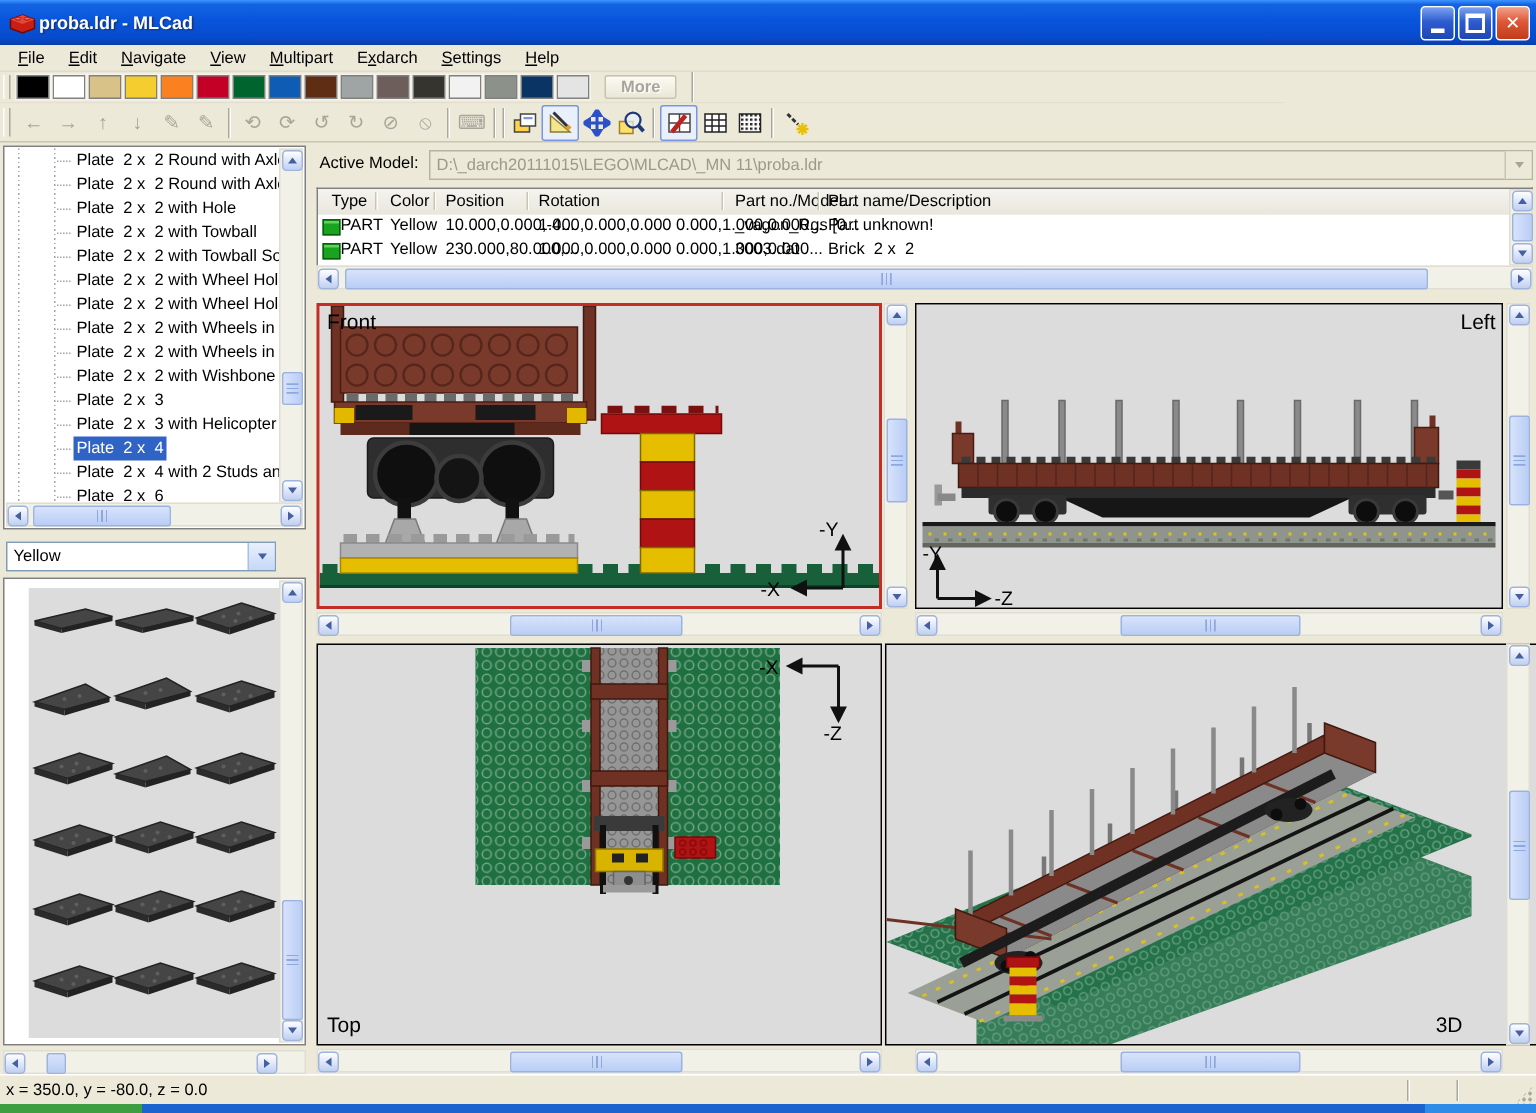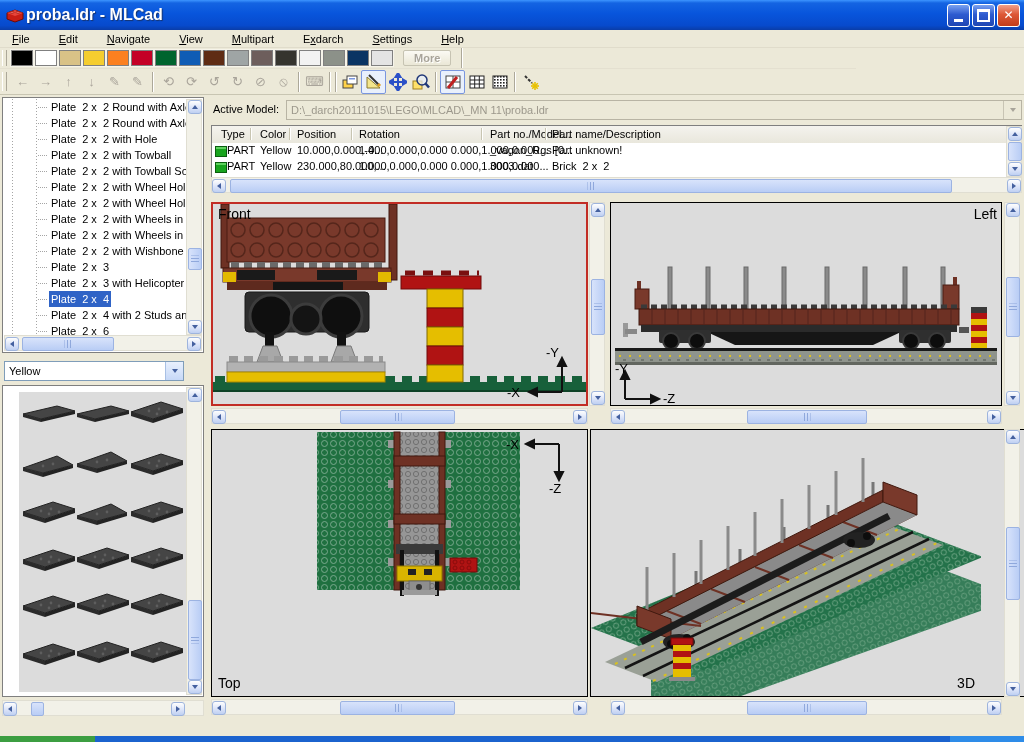--- a/index.html
+++ b/index.html
@@ -3,29 +3,29 @@
 <meta charset="utf-8">
 <style>
   html,body{margin:0;padding:0;background:#555;}
   #app{position:relative;width:1024px;height:742px;background:#ECE9D8;overflow:hidden;
        font-family:"Liberation Sans","DejaVu Sans",sans-serif;font-size:11px;color:#000;}
   .abs{position:absolute;box-sizing:border-box;}
   
   .titlebar{left:0;top:0;width:1024px;height:30px;
     background:linear-gradient(180deg,#3D95FF 0%,#1464E2 10%,#0855DC 45%,#074ACC 85%,#0A3DA8 100%);
     display:flex;align-items:center;}
-  .title-text{color:#fff;font-size:16px;font-weight:bold;margin-left:6px;text-shadow:1px 1px 1px #16336E;}
+  .title-text{color:#fff;font-size:12px;font-weight:bold;margin-left:6px;text-shadow:1px 1px 1px #16336E;}
   .tb-btn{width:21px;height:21px;border:1px solid #fff;border-radius:3px;margin-left:2px;
     background:linear-gradient(180deg,#7AA2F0,#2E5BD0 45%,#1E46B4);display:flex;align-items:center;justify-content:center;}
   .tb-close{background:linear-gradient(180deg,#F2A08A,#DD5837 45%,#C13C1B);}
   .glyph-min{width:9px;height:3px;background:#fff;margin-top:10px;}
   .glyph-max{width:9px;height:8px;border:2px solid #fff;border-top-width:3px;}
   .glyph-x{color:#fff;font-weight:bold;font-size:12px;line-height:1;}
   
-  .menubar{left:0;top:30px;width:1024px;height:18px;background:#ECE9D8;border-bottom:1px solid #E0DCCB;display:flex;align-items:center;padding-left:4px;gap:13px;}
+  .menubar{left:0;top:30px;width:1024px;height:18px;background:#ECE9D8;border-bottom:1px solid #E0DCCB;display:flex;align-items:center;padding-left:4px;}
   .menu-item{padding:1px 8px;}
   .toolbar{background:#ECE9D8;display:flex;align-items:center;}
   .tbar1{left:0;top:48px;width:856px;height:21px;border-bottom:1px solid #E4E0D0;}
   .tbar2{left:0;top:69px;width:1024px;height:26px;border-bottom:1px solid #C8C5B2;}
   .gripper{width:3px;height:78%;border-left:1px solid #fff;border-right:1px solid #ACA899;margin:0 4px 0 2px;}
   .swatch{width:20px;height:14px;border:1px solid #808080;outline:1px solid #F6F4EA;margin-right:2px;}
   .more-btn{margin-left:8px;padding:1px 10px;color:#A8A49A;border:1px solid #C6C3B2;border-radius:2px;
     background:linear-gradient(180deg,#FBFAF4,#EAE7D6);font-weight:bold;text-shadow:1px 1px 0 #fff;}
   .tsep{width:1px;height:20px;background:#ACA899;border-right:1px solid #fff;margin:0 3px;}
   .ibtn{width:23px;height:22px;display:flex;align-items:center;justify-content:center;font-size:13px;}
@@ -810,16 +810,22 @@
   <div class="abs sb" style="left:610px;top:699px;width:392px;height:16px;">
     <div class="sbtn" style="left:0;top:1px;">
         <span class="tri-left"></span>
       </div>
     <div class="sthumb h grip" style="left:136px;top:1px;width:120px;height:14px;"></div>
     <div class="sbtn" style="right:0;top:1px;">
         <span class="tri-right"></span>
       </div>
   </div>
 
+  <div class="abs statusbar">
+    <span style="margin-left:4px">x = 350.0, y = -80.0, z = 0.0</span>
+    <span class="ssep" style="left:938px"></span>
+    <span class="ssep" style="left:971px"></span>
+    <span class="grip-corner"></span>
+  </div>
 
   <div class="abs taskbar"></div>
 
 </div>
 
 </body></html>

